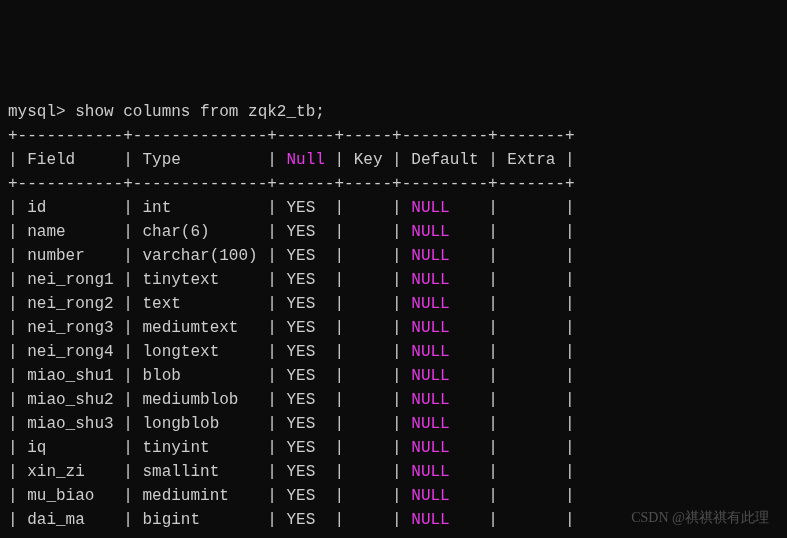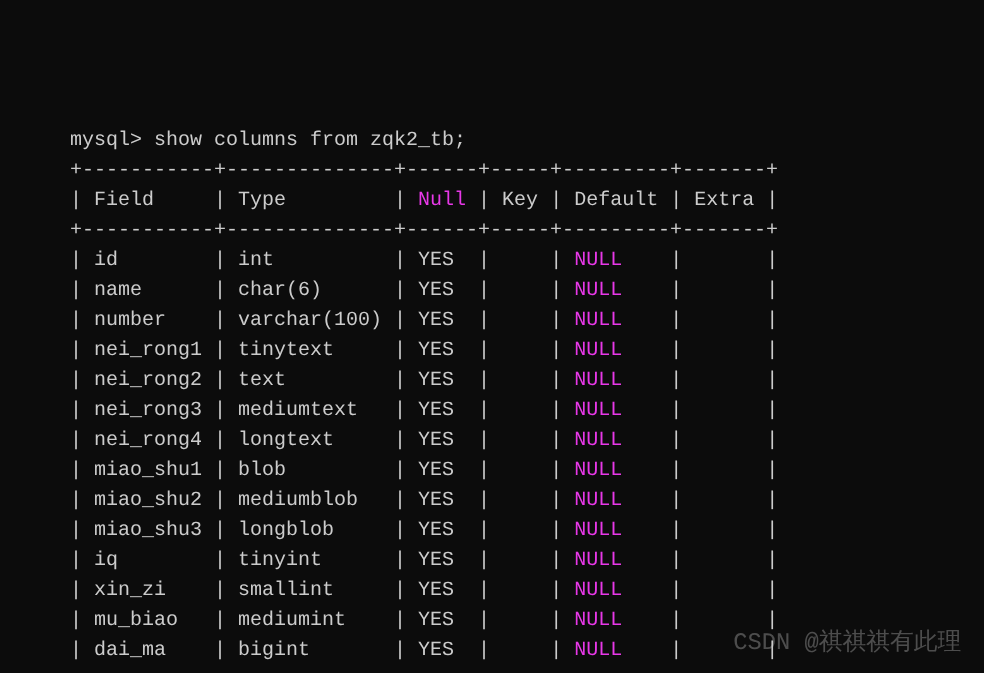--- a/index.html
+++ b/index.html
@@ -37,26 +37,25 @@
       font-weight: normal;
     }
     .null-val {
       color: #e838e8;
     }
     .watermark {
       position: absolute;
       bottom: 10px;
       right: 18px;
       color: rgba(200,200,200,0.35);
-      font-family: Liberation Mono, monospace;
-      font-size: 19px;
+      font-family: Liberation Serif, serif;
+      font-size: 14px;
     }
     .line {
       display: block;
-      margin-left: 48px;
     }
   </style>
 </head>
 <body>
 
 
 
 <span class="line"><span class="prompt">mysql&gt;</span> <span class="command">show columns from zqk2_tb;</span></span><span class="line separator">+-----------+--------------+------+-----+---------+-------+</span><span class="line"><span class="pipe">| </span><span id="h-field">Field    </span><span class="pipe"> | </span><span id="h-type">Type        </span><span class="pipe"> | </span><span class="header-null" id="h-null">Null</span><span class="pipe"> | </span><span id="h-key">Key</span><span class="pipe"> | </span><span id="h-default">Default</span><span class="pipe"> | </span><span id="h-extra">Extra</span><span class="pipe"> |</span></span><span class="line separator">+-----------+--------------+------+-----+---------+-------+</span><span id="rows-container"><span class="line"><span class="pipe">| </span><span>id       </span><span class="pipe"> | </span><span>int         </span><span class="pipe"> | </span><span>YES </span><span class="pipe"> | </span><span>   </span><span class="pipe"> | </span><span class="null-val">NULL</span><span>   </span><span class="pipe"> | </span><span>     </span><span class="pipe"> |</span></span><span class="line"><span class="pipe">| </span><span>name     </span><span class="pipe"> | </span><span>char(6)     </span><span class="pipe"> | </span><span>YES </span><span class="pipe"> | </span><span>   </span><span class="pipe"> | </span><span class="null-val">NULL</span><span>   </span><span class="pipe"> | </span><span>     </span><span class="pipe"> |</span></span><span class="line"><span class="pipe">| </span><span>number   </span><span class="pipe"> | </span><span>varchar(100)</span><span class="pipe"> | </span><span>YES </span><span class="pipe"> | </span><span>   </span><span class="pipe"> | </span><span class="null-val">NULL</span><span>   </span><span class="pipe"> | </span><span>     </span><span class="pipe"> |</span></span><span class="line"><span class="pipe">| </span><span>nei_rong1</span><span class="pipe"> | </span><span>tinytext    </span><span class="pipe"> | </span><span>YES </span><span class="pipe"> | </span><span>   </span><span class="pipe"> | </span><span class="null-val">NULL</span><span>   </span><span class="pipe"> | </span><span>     </span><span class="pipe"> |</span></span><span class="line"><span class="pipe">| </span><span>nei_rong2</span><span class="pipe"> | </span><span>text        </span><span class="pipe"> | </span><span>YES </span><span class="pipe"> | </span><span>   </span><span class="pipe"> | </span><span class="null-val">NULL</span><span>   </span><span class="pipe"> | </span><span>     </span><span class="pipe"> |</span></span><span class="line"><span class="pipe">| </span><span>nei_rong3</span><span class="pipe"> | </span><span>mediumtext  </span><span class="pipe"> | </span><span>YES </span><span class="pipe"> | </span><span>   </span><span class="pipe"> | </span><span class="null-val">NULL</span><span>   </span><span class="pipe"> | </span><span>     </span><span class="pipe"> |</span></span><span class="line"><span class="pipe">| </span><span>nei_rong4</span><span class="pipe"> | </span><span>longtext    </span><span class="pipe"> | </span><span>YES </span><span class="pipe"> | </span><span>   </span><span class="pipe"> | </span><span class="null-val">NULL</span><span>   </span><span class="pipe"> | </span><span>     </span><span class="pipe"> |</span></span><span class="line"><span class="pipe">| </span><span>miao_shu1</span><span class="pipe"> | </span><span>blob        </span><span class="pipe"> | </span><span>YES </span><span class="pipe"> | </span><span>   </span><span class="pipe"> | </span><span class="null-val">NULL</span><span>   </span><span class="pipe"> | </span><span>     </span><span class="pipe"> |</span></span><span class="line"><span class="pipe">| </span><span>miao_shu2</span><span class="pipe"> | </span><span>mediumblob  </span><span class="pipe"> | </span><span>YES </span><span class="pipe"> | </span><span>   </span><span class="pipe"> | </span><span class="null-val">NULL</span><span>   </span><span class="pipe"> | </span><span>     </span><span class="pipe"> |</span></span><span class="line"><span class="pipe">| </span><span>miao_shu3</span><span class="pipe"> | </span><span>longblob    </span><span class="pipe"> | </span><span>YES </span><span class="pipe"> | </span><span>   </span><span class="pipe"> | </span><span class="null-val">NULL</span><span>   </span><span class="pipe"> | </span><span>     </span><span class="pipe"> |</span></span><span class="line"><span class="pipe">| </span><span>iq       </span><span class="pipe"> | </span><span>tinyint     </span><span class="pipe"> | </span><span>YES </span><span class="pipe"> | </span><span>   </span><span class="pipe"> | </span><span class="null-val">NULL</span><span>   </span><span class="pipe"> | </span><span>     </span><span class="pipe"> |</span></span><span class="line"><span class="pipe">| </span><span>xin_zi   </span><span class="pipe"> | </span><span>smallint    </span><span class="pipe"> | </span><span>YES </span><span class="pipe"> | </span><span>   </span><span class="pipe"> | </span><span class="null-val">NULL</span><span>   </span><span class="pipe"> | </span><span>     </span><span class="pipe"> |</span></span><span class="line"><span class="pipe">| </span><span>mu_biao  </span><span class="pipe"> | </span><span>mediumint   </span><span class="pipe"> | </span><span>YES </span><span class="pipe"> | </span><span>   </span><span class="pipe"> | </span><span class="null-val">NULL</span><span>   </span><span class="pipe"> | </span><span>     </span><span class="pipe"> |</span></span><span class="line"><span class="pipe">| </span><span>dai_ma   </span><span class="pipe"> | </span><span>bigint      </span><span class="pipe"> | </span><span>YES </span><span class="pipe"> | </span><span>   </span><span class="pipe"> | </span><span class="null-val">NULL</span><span>   </span><span class="pipe"> | </span><span>     </span><span class="pipe"> |</span></span></span><span class="line separator">+-----------+--------------+------+-----+---------+-------+</span>
 
 <div class="watermark">CSDN @祺祺祺有此理</div>

